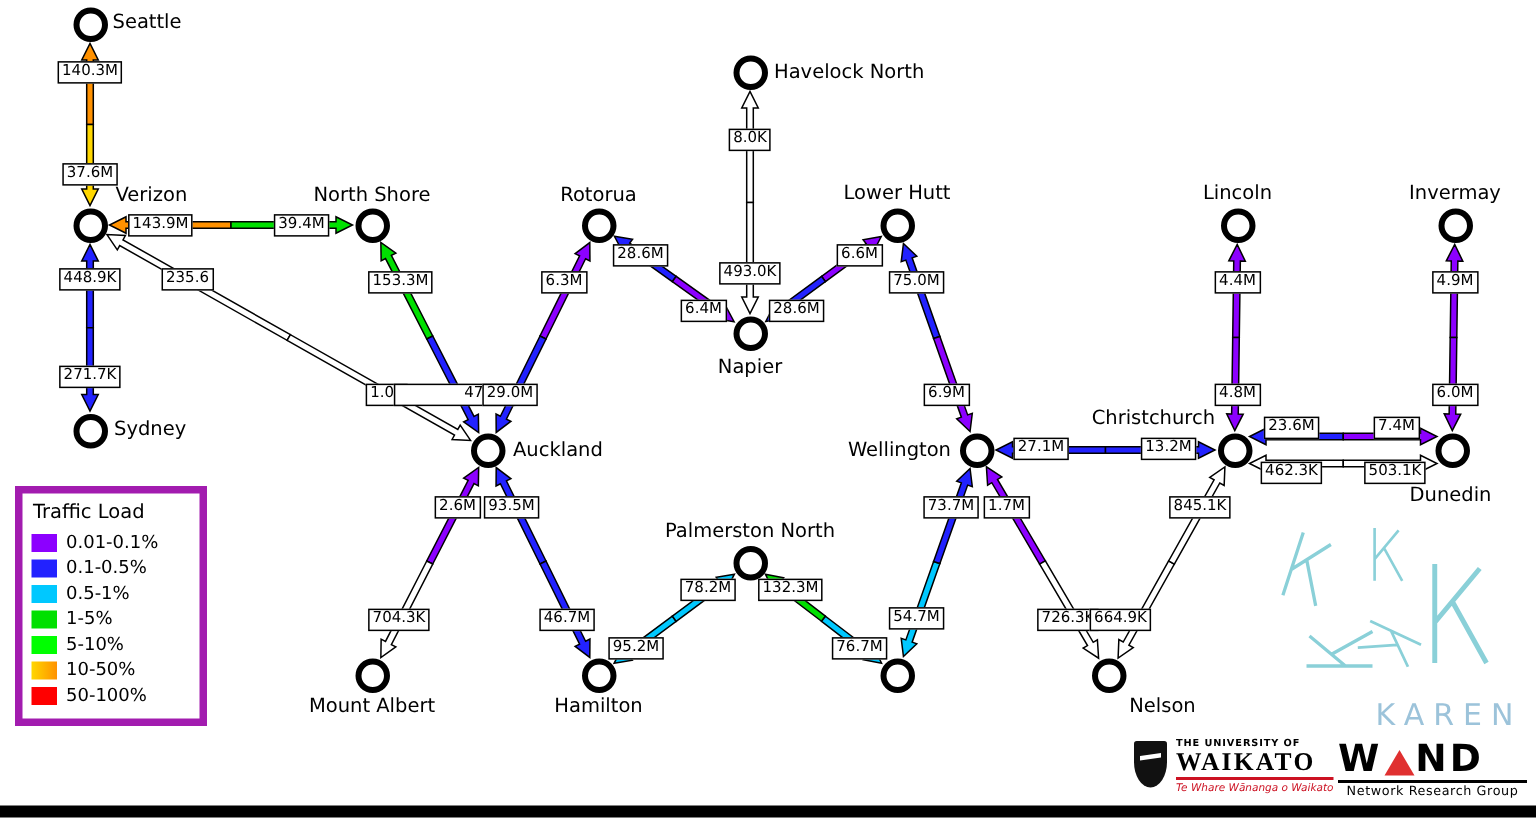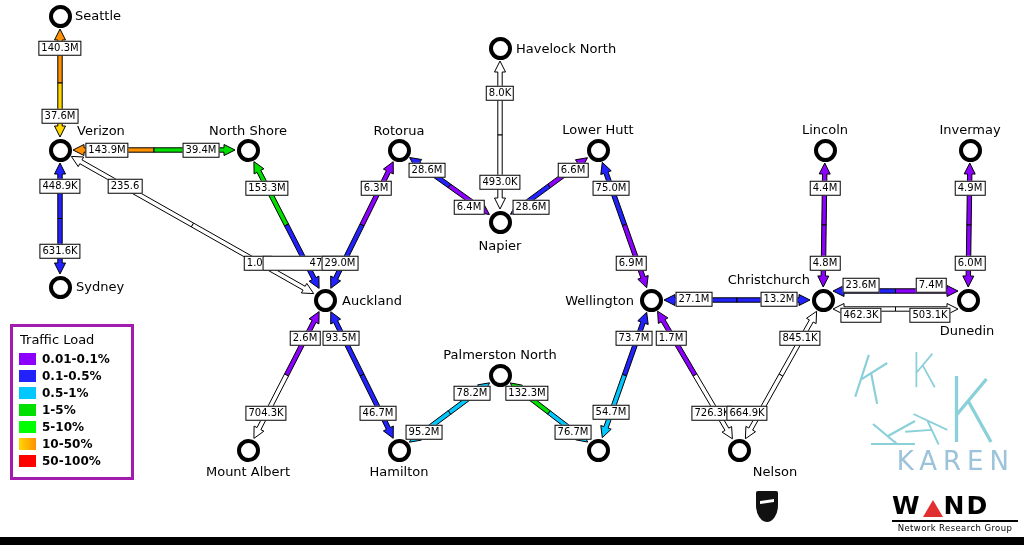--- a/index.html
+++ b/index.html
@@ -24,30 +24,30 @@
   .anchor-end{transform:translate(-100%,-50%);}
 
   .load-label{
     position:absolute;transform:translate(-50%,-50%);
     font-size:10px;line-height:1.25;background:#fff;border:1px solid #000;
     padding:0 2px;white-space:nowrap;
   }
 
   #legend{
     position:absolute;left:10px;top:324px;width:106px;
-    background:#fff;border:3px solid #a21caf;padding:5px 6px 6px 6px;
+    background:#fff;border:5px solid #a21caf;padding:5px 6px 6px 6px;
   }
   #legend-title{font-size:13px;margin:0 0 5px 1px;}
-  .legend-row{display:flex;align-items:center;margin:3px 0;font-weight:bold;}
+  .legend-row{display:flex;align-items:flex-end;margin:3px 0;}
   .legend-swatch{width:17px;height:12px;margin-right:6px;flex:none;}
   .legend-text{font-size:12px;}
 
   #karen-logo{position:absolute;left:852px;top:350px;width:165px;height:138px;}
   #karen-wordmark{
-    position:absolute;right:2px;bottom:12px;font-size:26px;letter-spacing:6px;
+    position:absolute;right:2px;bottom:0;font-size:20px;letter-spacing:6px;
     color:#9cc3da;
   }
 
   #waikato-logo{position:absolute;left:756px;top:491px;display:flex;align-items:center;gap:6px;}
   #waikato-crest{width:22px;height:31px;background:#111;border-radius:2px 2px 55% 55%/2px 2px 60% 60%;position:relative;}
   #waikato-crest::after{content:"";position:absolute;left:4px;top:9px;width:14px;height:3px;background:#fff;transform:skewY(-8deg);}
   #waikato-line1{font-size:6.5px;font-weight:bold;letter-spacing:0.6px;}
   #waikato-line2{font-family:"Liberation Serif","DejaVu Serif",serif;font-size:17px;font-weight:bold;letter-spacing:1.5px;line-height:1.05;}
   #waikato-rule{height:2px;background:#cc1122;margin:1px 0;}
   #waikato-line3{font-size:7px;font-style:italic;color:#cc1122;}
@@ -148,21 +148,21 @@
       <div class="node" style="left: 387.5px; top: 438.5px;"></div>
       <div class="node-label anchor-middle" style="left: 399px; top: 472px;">Hamilton</div>
       <div class="node" style="left: 488.5px; top: 363.5px;"></div>
       <div class="node-label anchor-middle" style="left: 500px; top: 355px;">Palmerston North</div>
       <div class="node" style="left: 586.5px; top: 438.5px;"></div>
       <div class="node" style="left: 727.5px; top: 438.5px;"></div>
       <div class="node-label anchor-middle" style="left: 775px; top: 472px;">Nelson</div>
       <div class="load-label" style="left: 60px; top: 48px;">140.3M</div>
       <div class="load-label" style="left: 60px; top: 116px;">37.6M</div>
       <div class="load-label" style="left: 60px; top: 186px;">448.9K</div>
-      <div class="load-label" style="left: 60px; top: 251px;">631.6K</div>
+      <div class="load-label" style="left: 60px; top: 251px;">271.7K</div>
       <div class="load-label" style="left: 107px; top: 150px;">143.9M</div>
       <div class="load-label" style="left: 201px; top: 150px;">39.4M</div>
       <div class="load-label" style="left: 125px; top: 186px;">235.6</div>
       <div class="load-label" style="left: 258px; top: 263px;">1.0K</div>
       <div class="load-label" style="left: 267px; top: 188px;">153.3M</div>
       <div class="load-label" style="left: 303px; top: 263px; padding-left: 46px;">47.2M</div>
       <div class="load-label" style="left: 376px; top: 188px;">6.3M</div>
       <div class="load-label" style="left: 340px; top: 263px;">29.0M</div>
       <div class="load-label" style="left: 427px; top: 170px;">28.6M</div>
       <div class="load-label" style="left: 469px; top: 207px;">6.4M</div>
@@ -250,20 +250,26 @@
         <g transform="translate(58,58) rotate(115,13,22) scale(0.85)">
           <path d="M3,0 L3,44 M3,26 L23,2 M11,17 L26,44"></path>
         </g>
       </g>
     </svg>
     <div id="karen-wordmark">KAREN</div>
   </div>
 
   <div id="waikato-logo">
     <div id="waikato-crest"></div>
+    <div id="waikato-text">
+      <div id="waikato-line1">THE UNIVERSITY OF</div>
+      <div id="waikato-line2">WAIKATO</div>
+      <div id="waikato-rule"></div>
+      <div id="waikato-line3">Te Whare Wānanga o Waikato</div>
+    </div>
   </div>
 
   <div id="wand-logo">
     <div id="wand-name">
       <span>W</span>
       <span id="wand-triangle"></span>
       <span>ND</span>
     </div>
     <div id="wand-subtitle">Network Research Group</div>
   </div>

